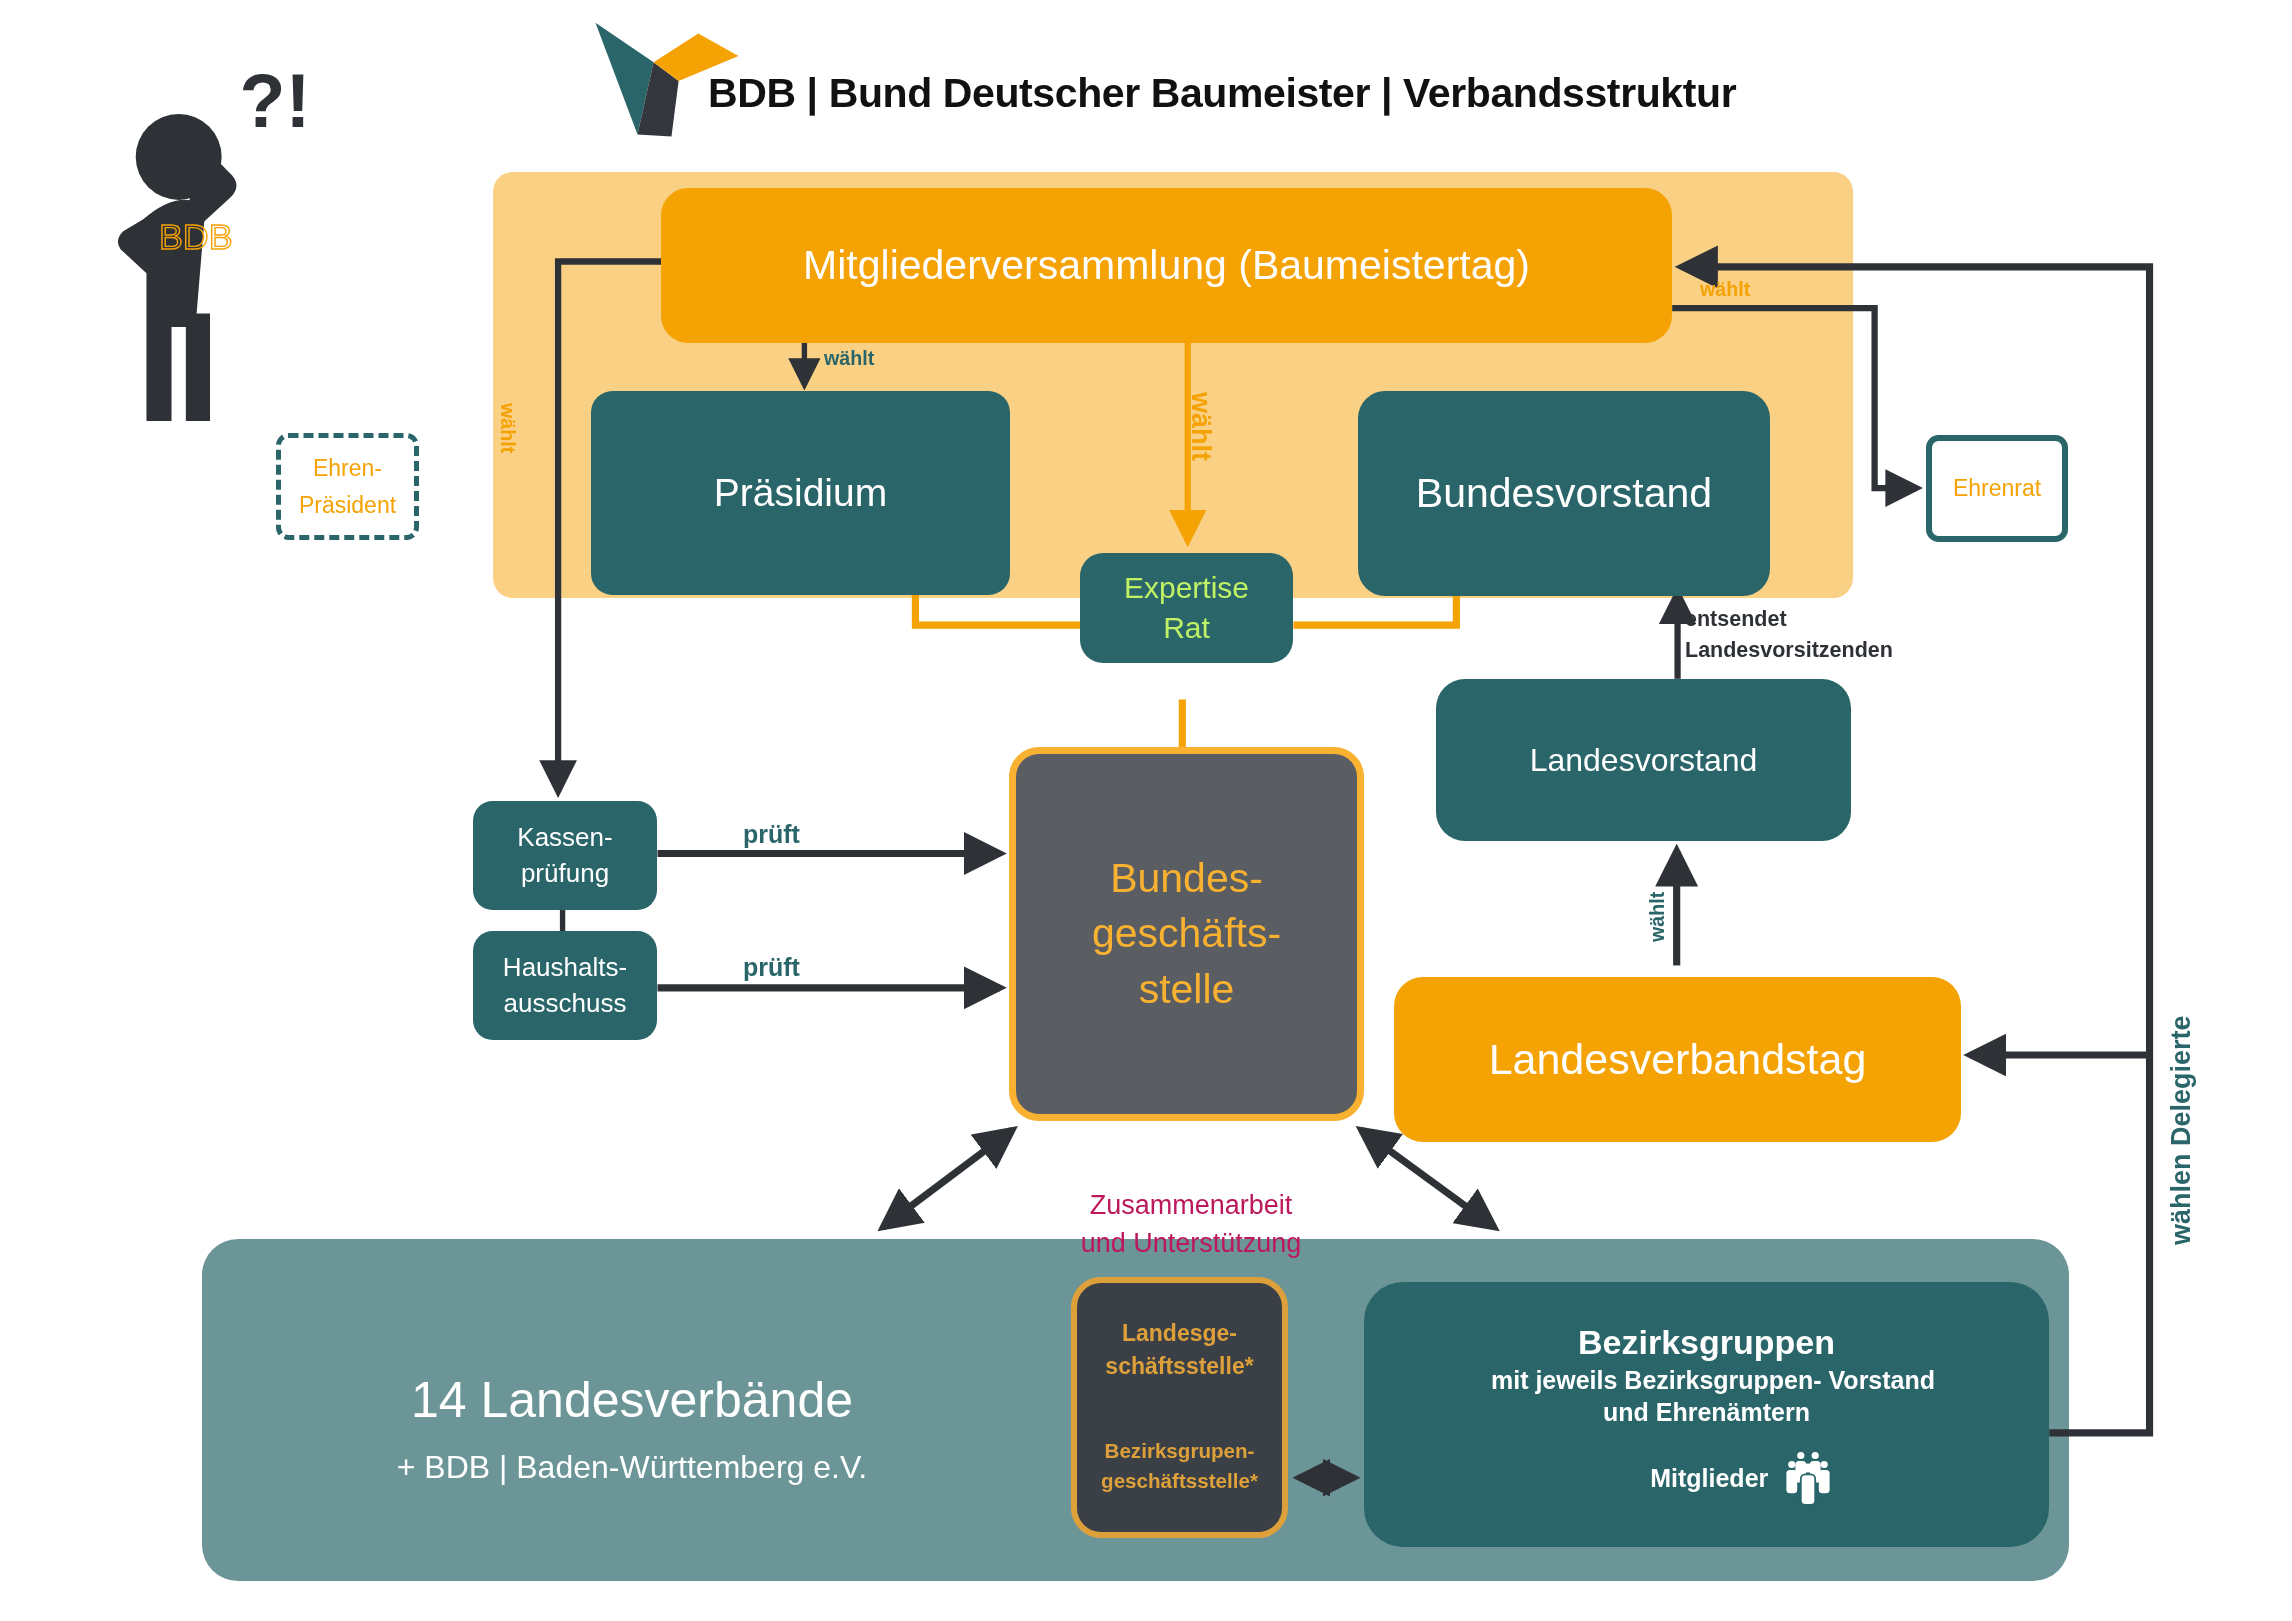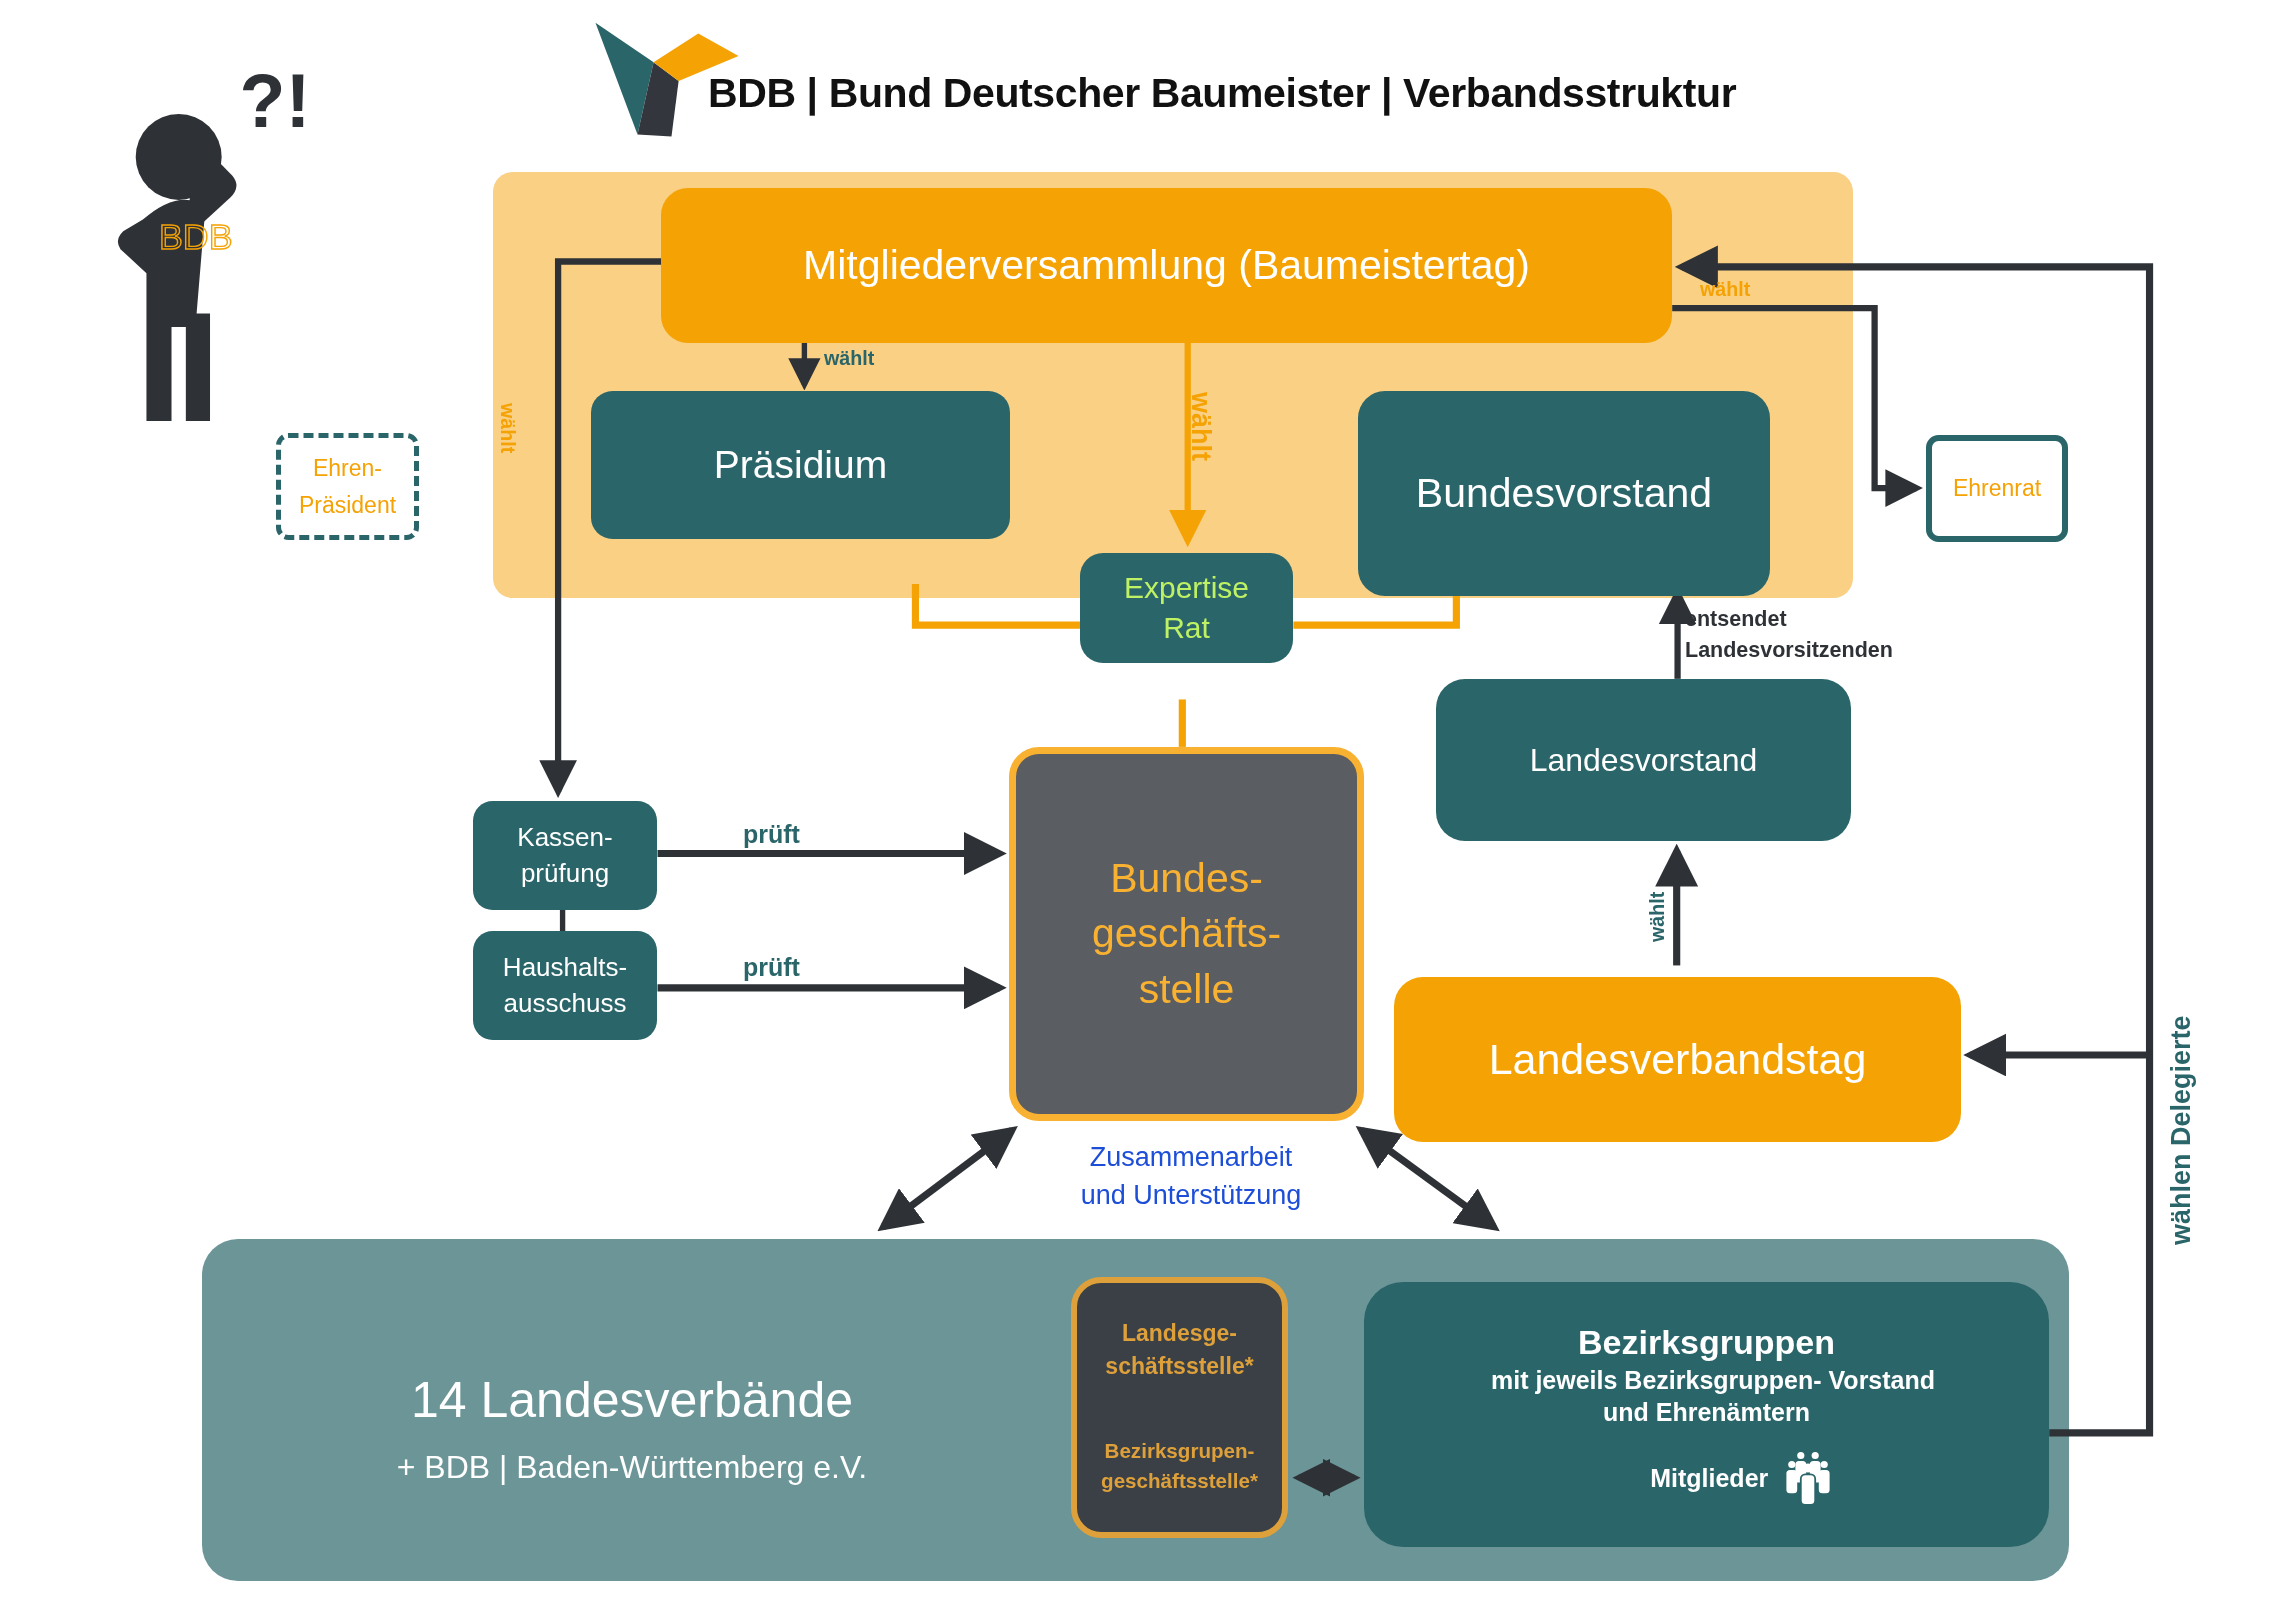--- a/index.html
+++ b/index.html
@@ -79,21 +79,21 @@
 
 <div class="abs box" style="left:276px;top:433px;width:143px;height:107px;border:5.4px dashed #2a6569;border-radius:12.5px;color:#f5a205;font-size:23px;line-height:1.6;">
   <span>Ehren-</span>
   <span>Präsident</span>
 </div>
 
 <div class="abs box orange" style="left:661px;top:188px;width:1011px;height:155px;border-radius:27px;font-size:41px;">
   <span>Mitgliederversammlung (Baumeistertag)</span>
 </div>
 
-<div class="abs box teal" style="left:591px;top:391px;width:419px;height:148px;border-radius:21.5px;font-size:39px;">
+<div class="abs box teal" style="left:591px;top:391px;width:419px;height:204px;border-radius:21.5px;font-size:39px;">
   <span>Präsidium</span>
 </div>
 
 <div class="abs box teal" style="left:1358px;top:391px;width:412px;height:205px;border-radius:27px;font-size:41px;">
   <span>Bundesvorstand</span>
 </div>
 
 <div class="abs box" style="left:1926px;top:435px;width:142px;height:107px;border:6.3px solid #2a6569;border-radius:12.5px;background:#fff;color:#f5a205;font-size:23px;">
   <span>Ehrenrat</span>
 </div>
@@ -168,18 +168,18 @@
 
 <div class="lbl" style="left:519px;top:403px;font-size:19.7px;color:#f5a205;transform:rotate(90deg);transform-origin:left top;">wählt</div>
 <div class="lbl" style="left:824px;top:347px;font-size:19.7px;color:#2a6569;">wählt</div>
 <div class="lbl" style="left:1216px;top:392px;font-size:27px;color:#f5a205;transform:rotate(90deg);transform-origin:left top;">wählt</div>
 <div class="lbl" style="left:1700px;top:278px;font-size:19.7px;color:#f5a205;">wählt</div>
 <div class="lbl" style="left:1685px;top:607px;font-size:21.5px;color:#2e3237;">entsendet</div>
 <div class="lbl" style="left:1685px;top:638px;font-size:21.5px;color:#2e3237;">Landesvorsitzenden</div>
 <div class="lbl" style="left:1646px;top:942px;font-size:19.7px;color:#2a6569;transform:rotate(-90deg);transform-origin:left top;">wählt</div>
 <div class="lbl" style="left:743px;top:820px;font-size:25px;color:#2a6569;">prüft</div>
 <div class="lbl" style="left:743px;top:953px;font-size:25px;color:#2a6569;">prüft</div>
-<div class="abs box" style="left:1012px;top:1136px;width:358px;height:81px;font-size:27px;color:#1d4ed8;line-height:1.4;">
+<div class="abs box" style="left:1012px;top:1184px;width:358px;height:81px;font-size:27px;color:#be185d;line-height:1.4;">
   <span>Zusammenarbeit</span>
   <span>und Unterstützung</span>
 </div>
 <div class="lbl" style="left:2166px;top:1245px;font-size:27px;color:#2a6569;transform:rotate(-90deg);transform-origin:left top;">wählen Delegierte</div>
 
 
 </body></html>

